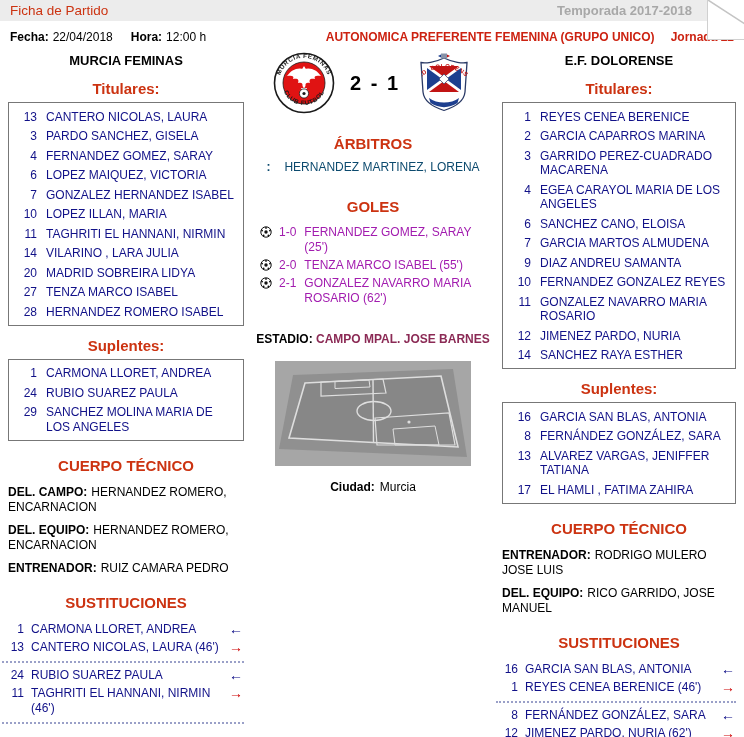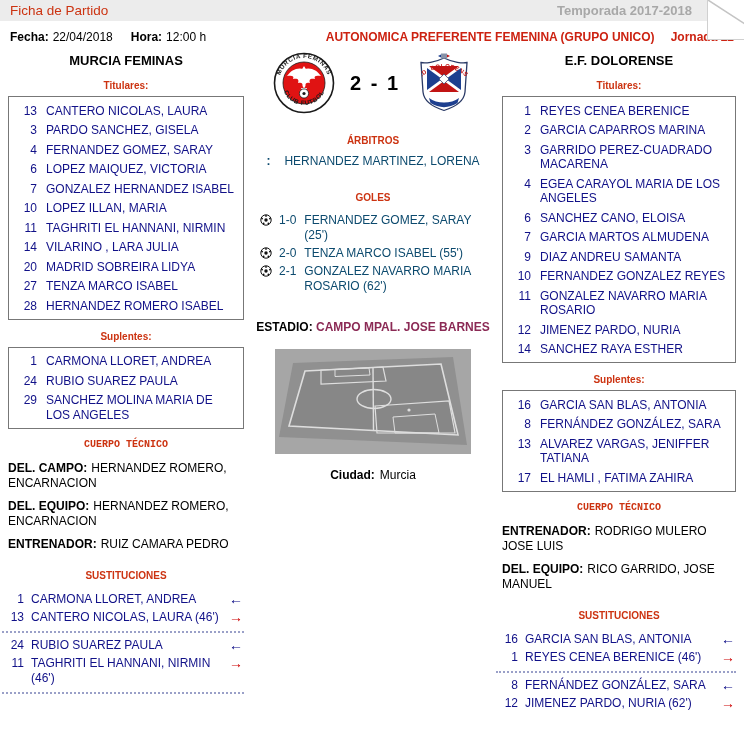--- a/index.html
+++ b/index.html
@@ -14,24 +14,24 @@
   .meta-row { display:flex; justify-content:space-between; align-items:baseline; padding:9px 10px 2px; }
   .meta-left b { margin-right:4px; }
   .meta-left .sp { display:inline-block; width:18px; }
   .meta-right { color:#cc2211; font-weight:bold; }
   .meta-right .jornada { margin-left:16px; }
   .columns { display:flex; align-items:flex-start; }
   .col-left { width:252px; }
   .col-center { width:242px; }
   .col-right { width:250px; }
   .team-name { text-align:center; font-weight:bold; font-size:13px; margin-top:7px; }
-  .section-title { text-align:center; color:#cc3311; font-weight:bold; font-size:10px; }
+  .section-title { text-align:center; color:#cc3311; font-weight:bold; font-size:15px; }
   .st-tit { margin:12px 0 5px; }
   .st-sup { margin:11px 0 5px; }
-  .st-cuerpo { margin:10px 0 11px;font-family:Liberation Mono, monospace; }
+  .st-cuerpo { margin:16px 0 11px; }
   .st-sust { margin:18px 0 10px; }
   .roster-box { border:1px solid #777; margin:0 8px; padding:4px 4px 3px; }
   .p-row { display:flex; align-items:flex-start; padding:2.5px 0; color:#111188; }
   .p-num { width:24px; text-align:right; margin-right:9px; flex:none; line-height:14.5px; }
   .p-name { flex:1; line-height:14.5px; }
   .staff-row { margin:0 8px 8px; line-height:15px; }
   .staff-row b { margin-right:4px; }
   .subs { margin:0 6px 0 0; }
   .sub-row { display:flex; align-items:flex-start; color:#111188; padding:1.5px 0; line-height:15px; }
   .sub-num { width:24px; text-align:right; margin-right:7px; flex:none; }
@@ -39,21 +39,21 @@
   .arrow { width:20px; text-align:center; font-weight:bold; font-size:14px; line-height:14px; flex:none; }
   .arrow.in { color:#000080; }
   .arrow.out { color:#cc0000; }
   .dotted { border-bottom:2px dotted #9aa0c8; margin:4px 2px 4px 2px; }
   .score-row { display:flex; align-items:center; justify-content:center; gap:15px; margin-top:6px; }
   .score { font-size:20px; font-weight:bold; letter-spacing:2px; }
   .st-arb { margin:21px 0 8px; }
   .referee { text-align:center; color:#0c4a6e; }
   .referee .colon { margin-right:14px; font-weight:bold; }
   .st-goles { margin:24px 0 10px; }
-  .goal-row { display:flex; align-items:flex-start; margin:0 4px 3px 8px; color:#0c4a6e; line-height:15px; }
+  .goal-row { display:flex; align-items:flex-start; margin:0 4px 3px 8px; color:#a21caf; line-height:15px; }
   .goal-ball { width:12px; height:12px; margin:1px 7px 0 0; flex:none; }
   .goal-score { margin-right:8px; flex:none; }
   .goal-player { flex:1; }
   .estadio { text-align:center; margin-top:26px; font-weight:bold; }
   .estadio .venue { color:#8b2a55; font-weight:bold; cursor:pointer; }
   .field-wrap { text-align:center; margin-top:15px; }
   .ciudad { text-align:center; margin-top:11px; }
   .ciudad b { margin-right:5px; }
 </style>
 </head>

